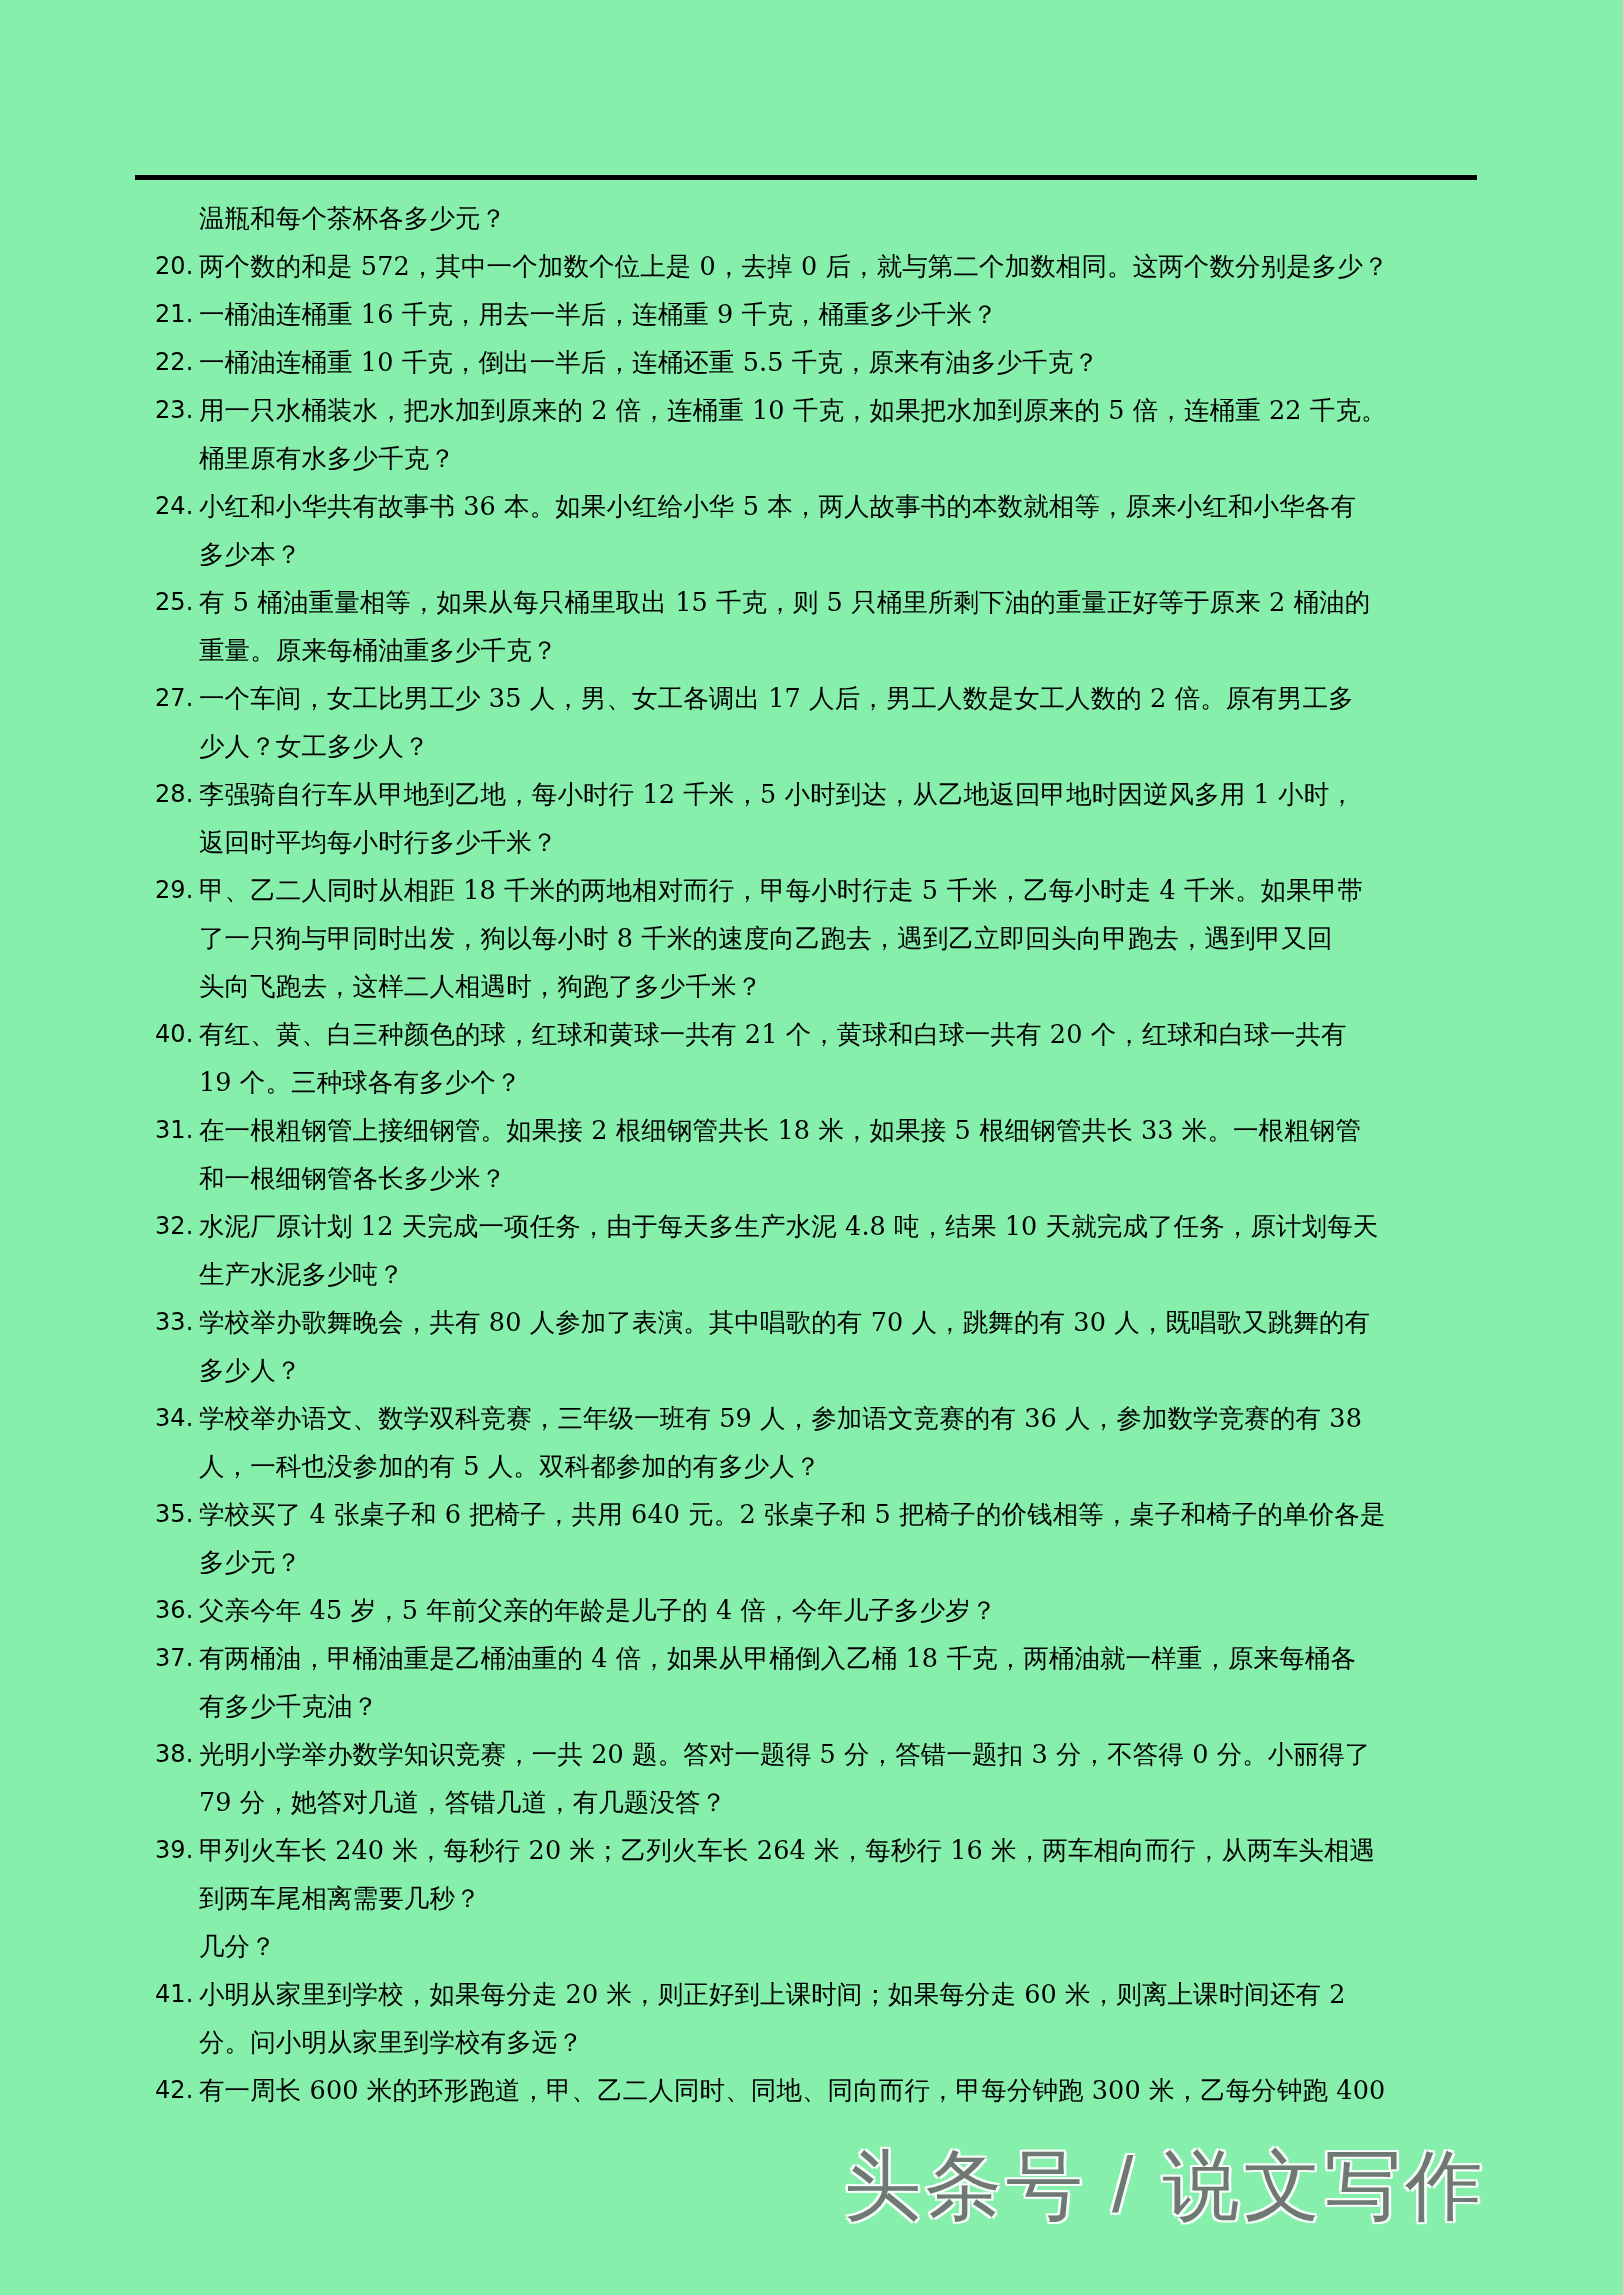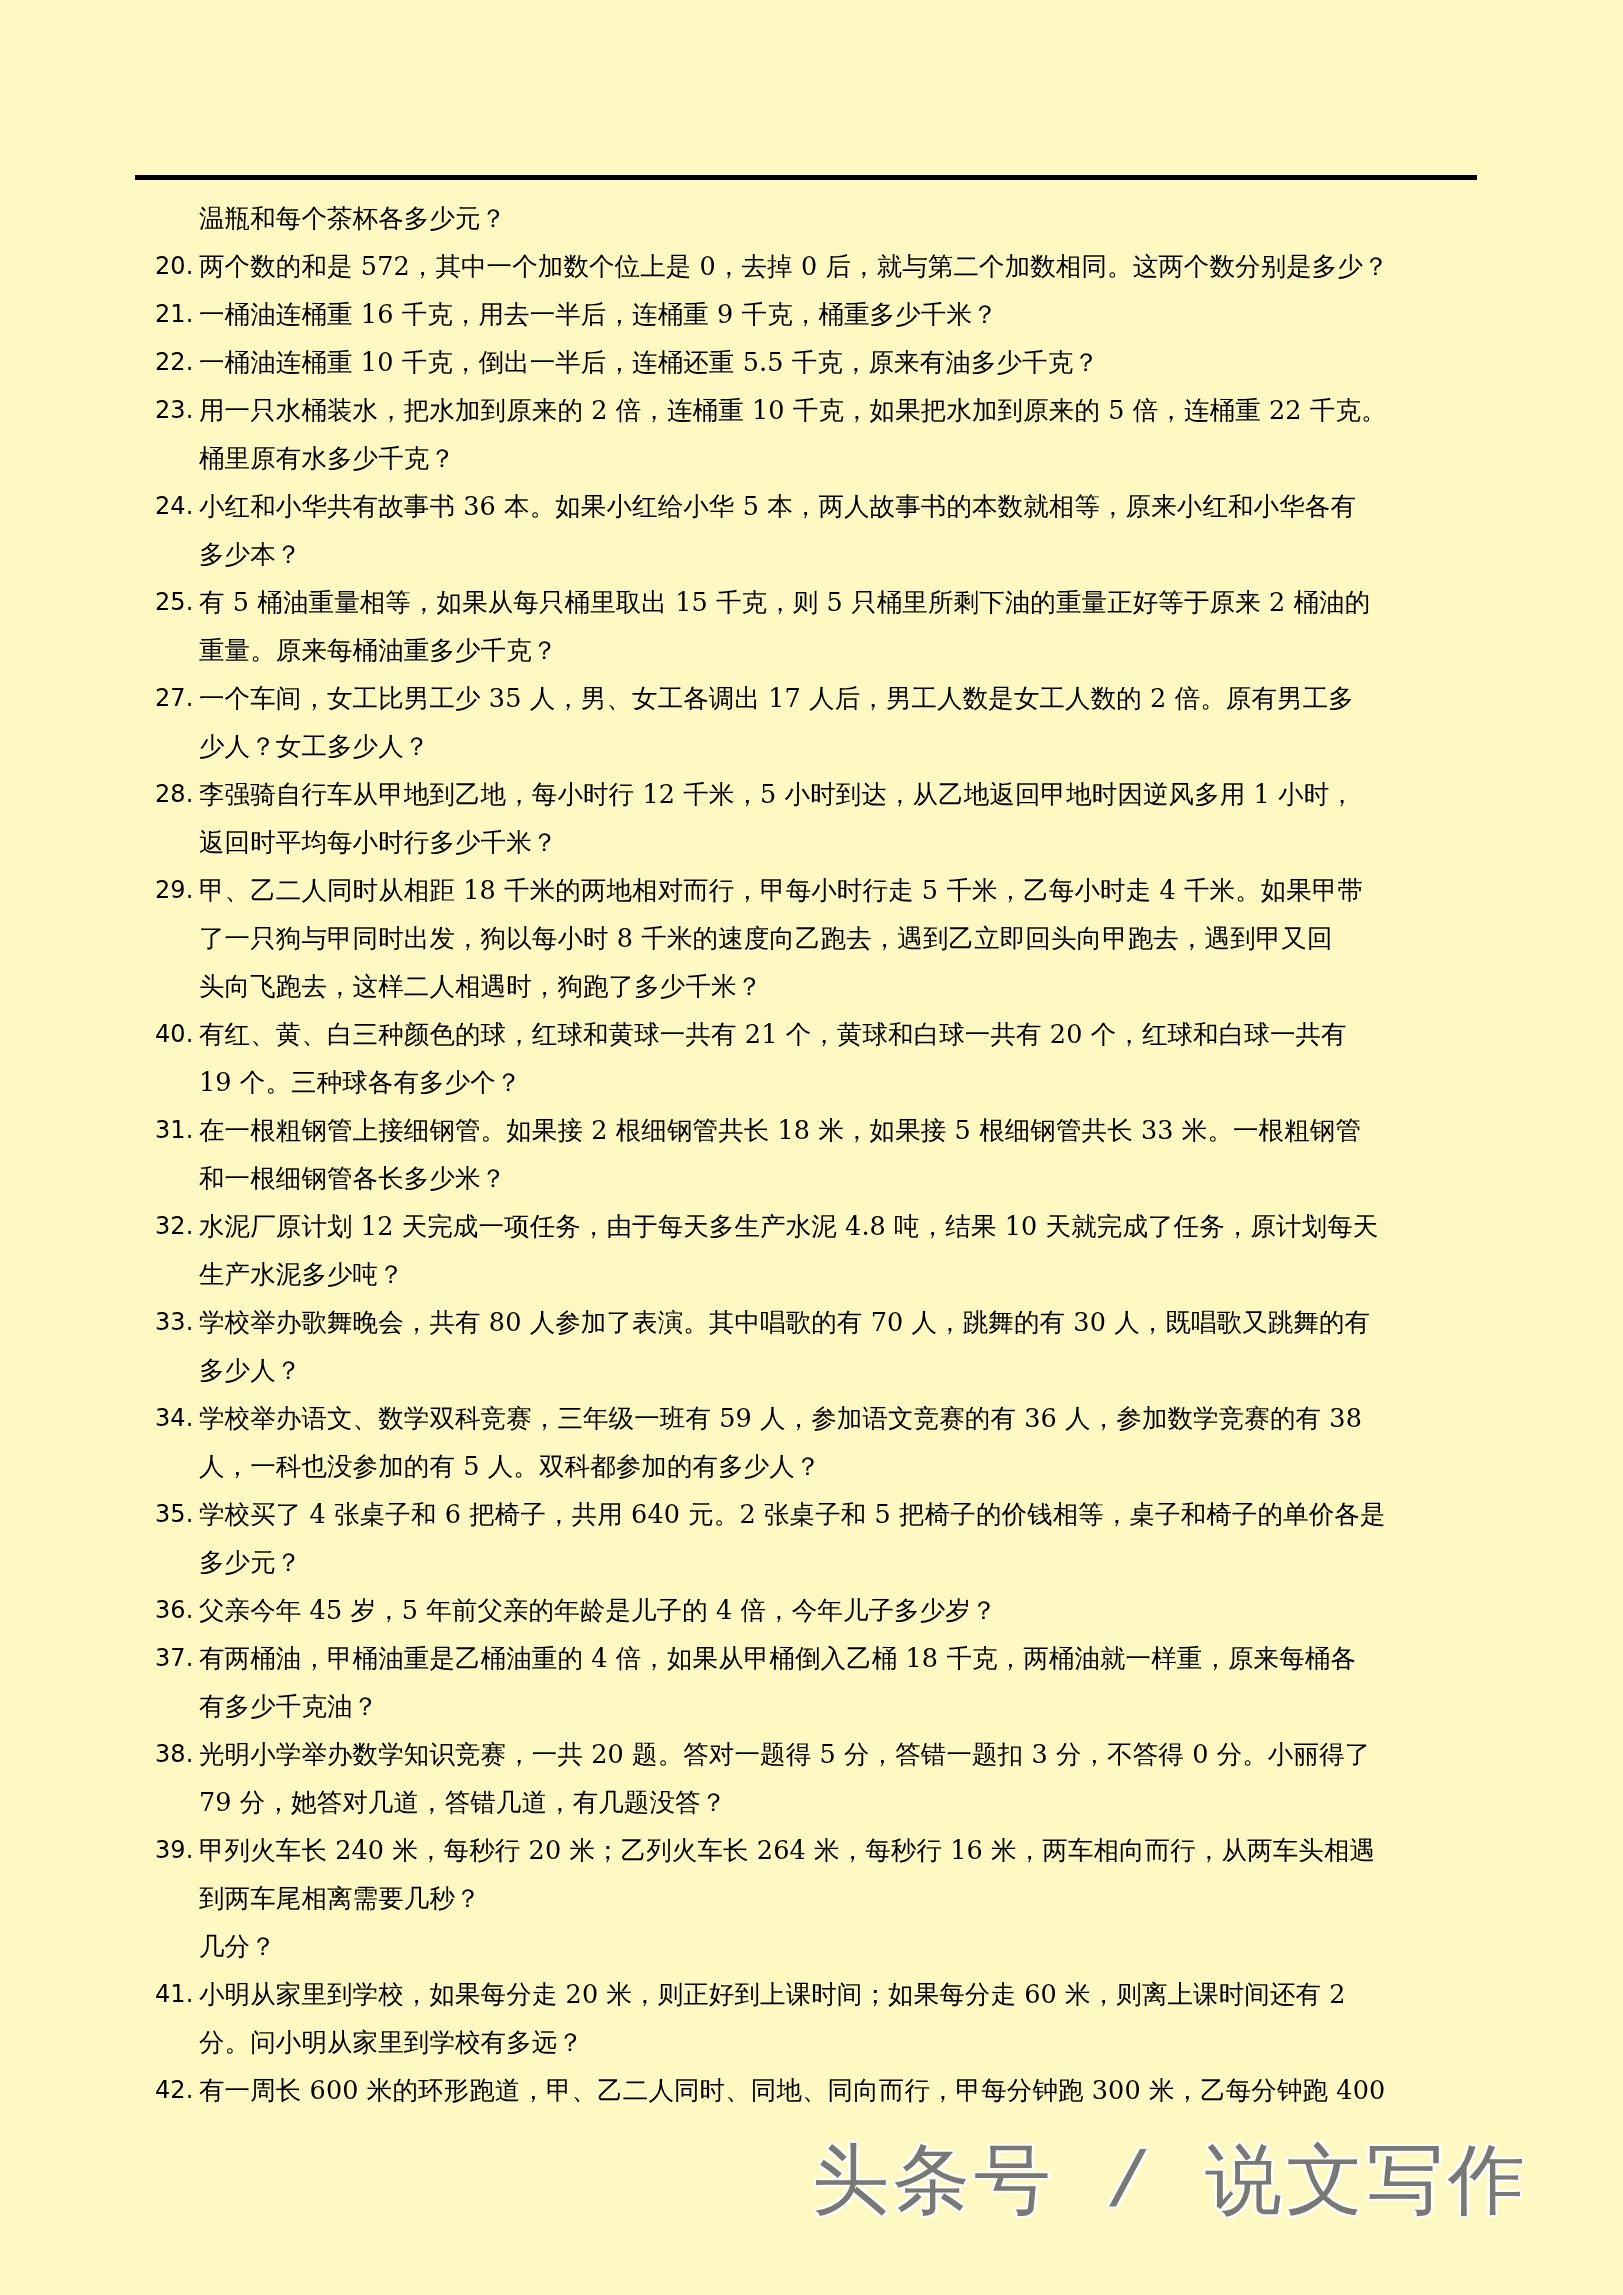--- a/index.html
+++ b/index.html
@@ -14,21 +14,21 @@
     font-family: "DejaVu Serif", "Liberation Serif", serif;
     color: #000000;
     overflow: hidden;
   }
 
   .page {
     position: absolute;
     left: 0; top: 0;
     width: 1623px;
     height: 2295px;
-    background: #fef9c3;
+    background: #86efac;
   }
 
   
   .header-rule {
     position: absolute;
     left: 135px;
     top: 175px;
     width: 1342px;
     height: 4.6px;
     background: #000000;
@@ -65,25 +65,25 @@
   .qtext {
     flex: 1 1 auto;
   }
 
   
   .qline.cont .qnum { visibility: hidden; }
 
   
   .watermark {
     position: absolute;
-    left: 812px;
+    left: 844px;
     top: 2147px;
     font-size: 77px;
     line-height: 1;
-    font-family: Liberation Mono, monospace;
+    font-family: Liberation Sans, sans-serif;
     color: #6e6e6e;
     opacity: 0.92;
     letter-spacing: 3.9px;
     white-space: nowrap;
     text-shadow:
       -2px -2px 0 #ffffff,
        2px -2px 0 #ffffff,
       -2px  2px 0 #ffffff,
        2px  2px 0 #ffffff,
       -2.6px -0.7px 0 #ffffff,

